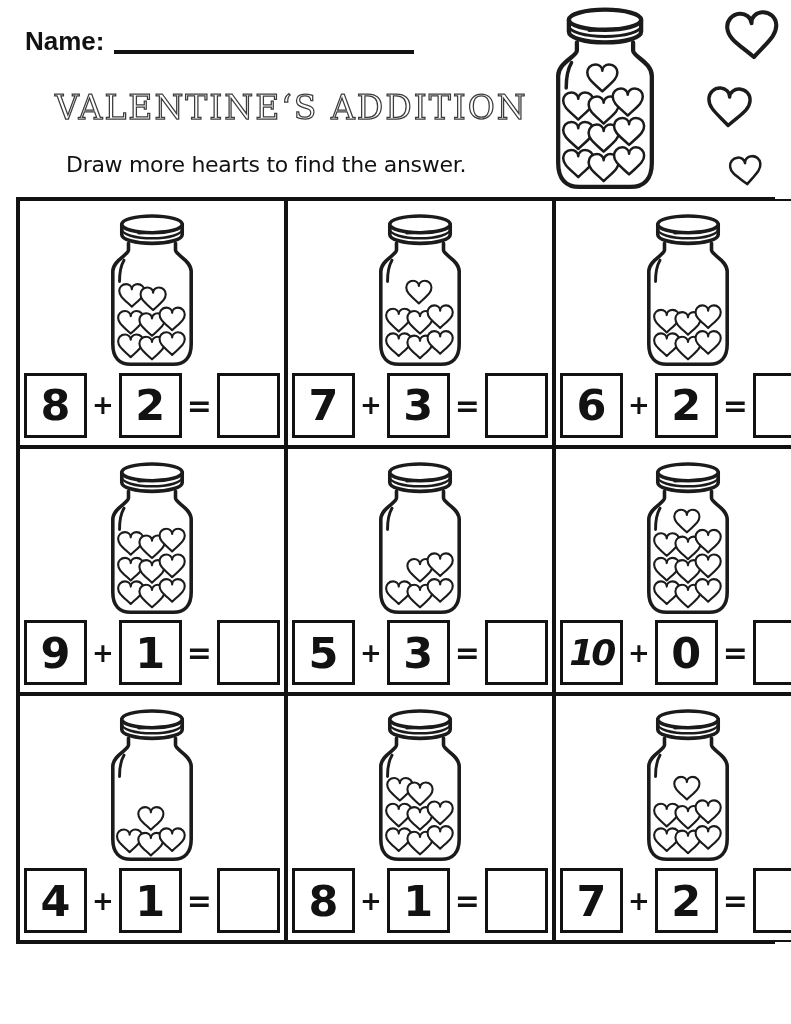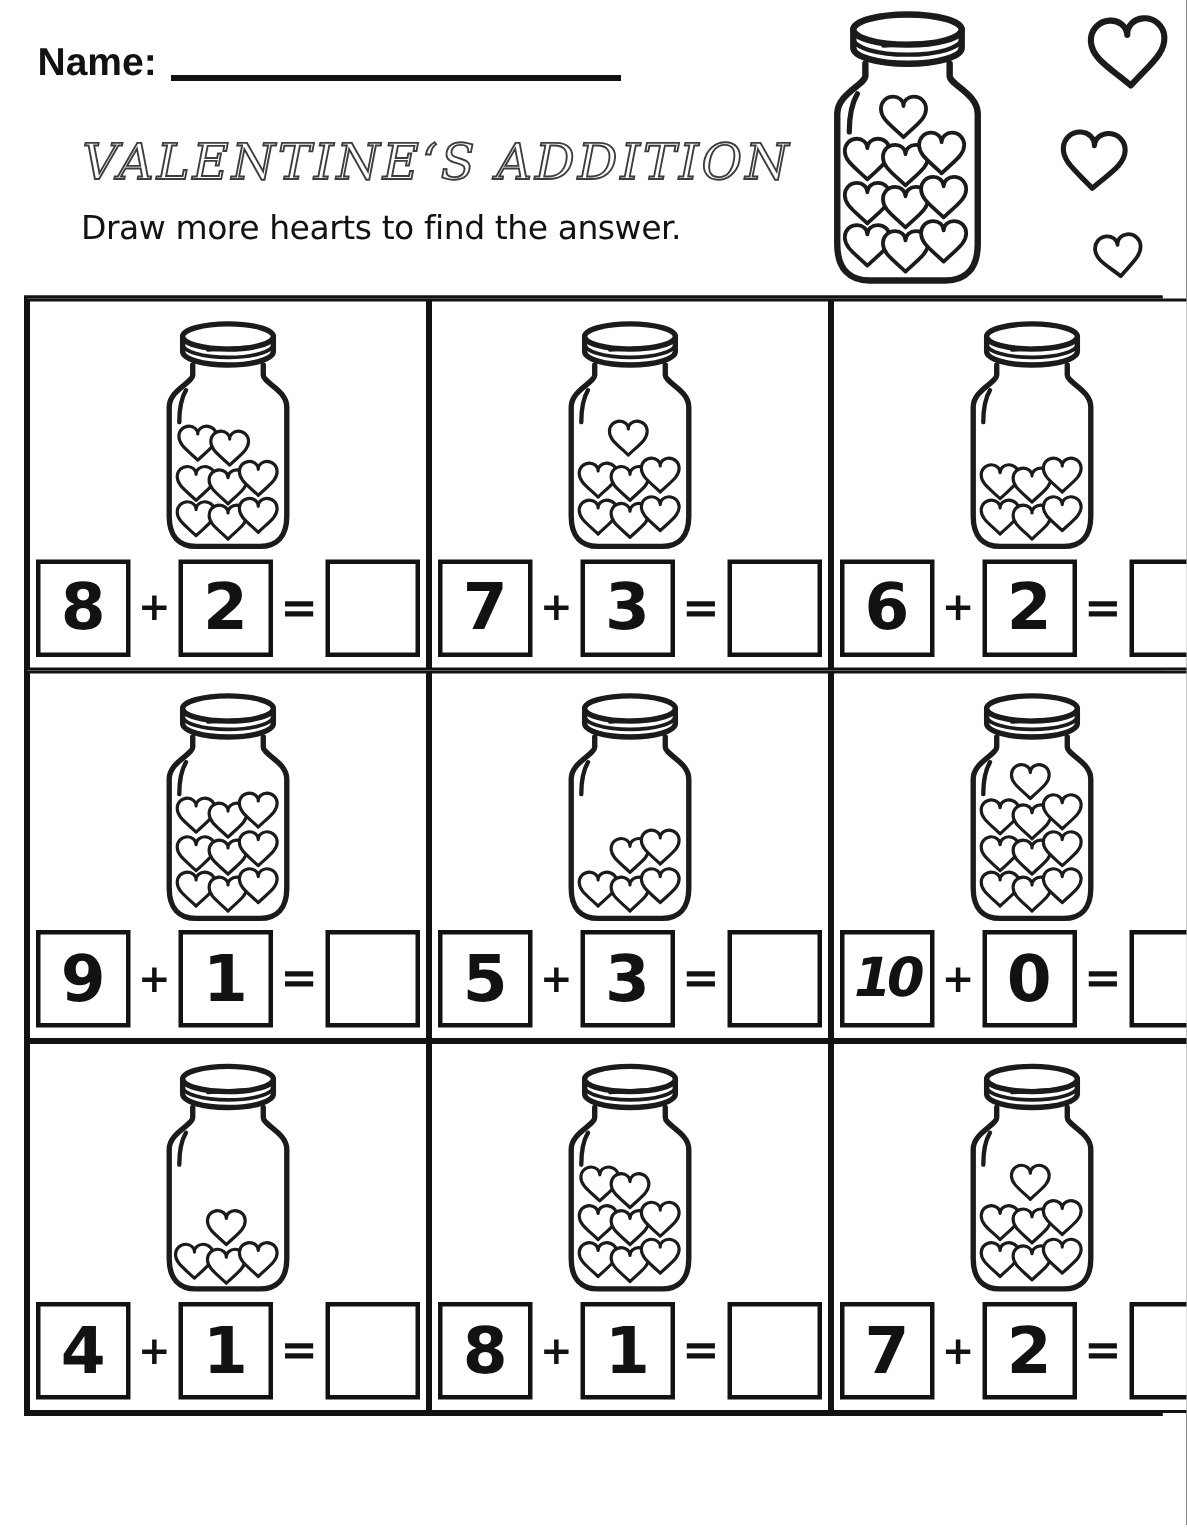--- a/index.html
+++ b/index.html
@@ -15,24 +15,24 @@
   .name-label {
     font-family:"Liberation Sans", sans-serif; font-weight:bold;
     font-size:26px; color:#121212; line-height:1;
   }
   .name-line { width:300px; height:24px; border-bottom:4px solid #121212; margin-left:10px; }
 
   .title {
     position:absolute; left:55px; top:88px; margin:0;
     font-family:"DejaVu Serif", serif; font-weight:normal;
     font-size:33px; letter-spacing:2px; white-space:nowrap;
-    color:transparent; -webkit-text-stroke:1.25px #3d3d3d; paint-order:stroke;font-style:italic;
+    color:transparent; -webkit-text-stroke:1.25px #3d3d3d; paint-order:stroke;
   }
   .subtitle {
-    position:absolute; left:50px; top:136px; margin:4px;
+    position:absolute; left:50px; top:136px; margin:16px;
     font-family:"DejaVu Sans", sans-serif; font-size:22px; letter-spacing:-0.3px;
     color:#121212;
   }
 
   .decor-jar { position:absolute; left:538px; top:5px; width:134px; height:190px; }
   .decor-jar svg { width:134px; height:190px; display:block; }
 
   .float-heart { position:absolute; }
   .fh1 { left:725px; top:10px; transform:rotate(-4deg); }
   .fh2 { left:706px; top:86px; transform:rotate(3deg); }

